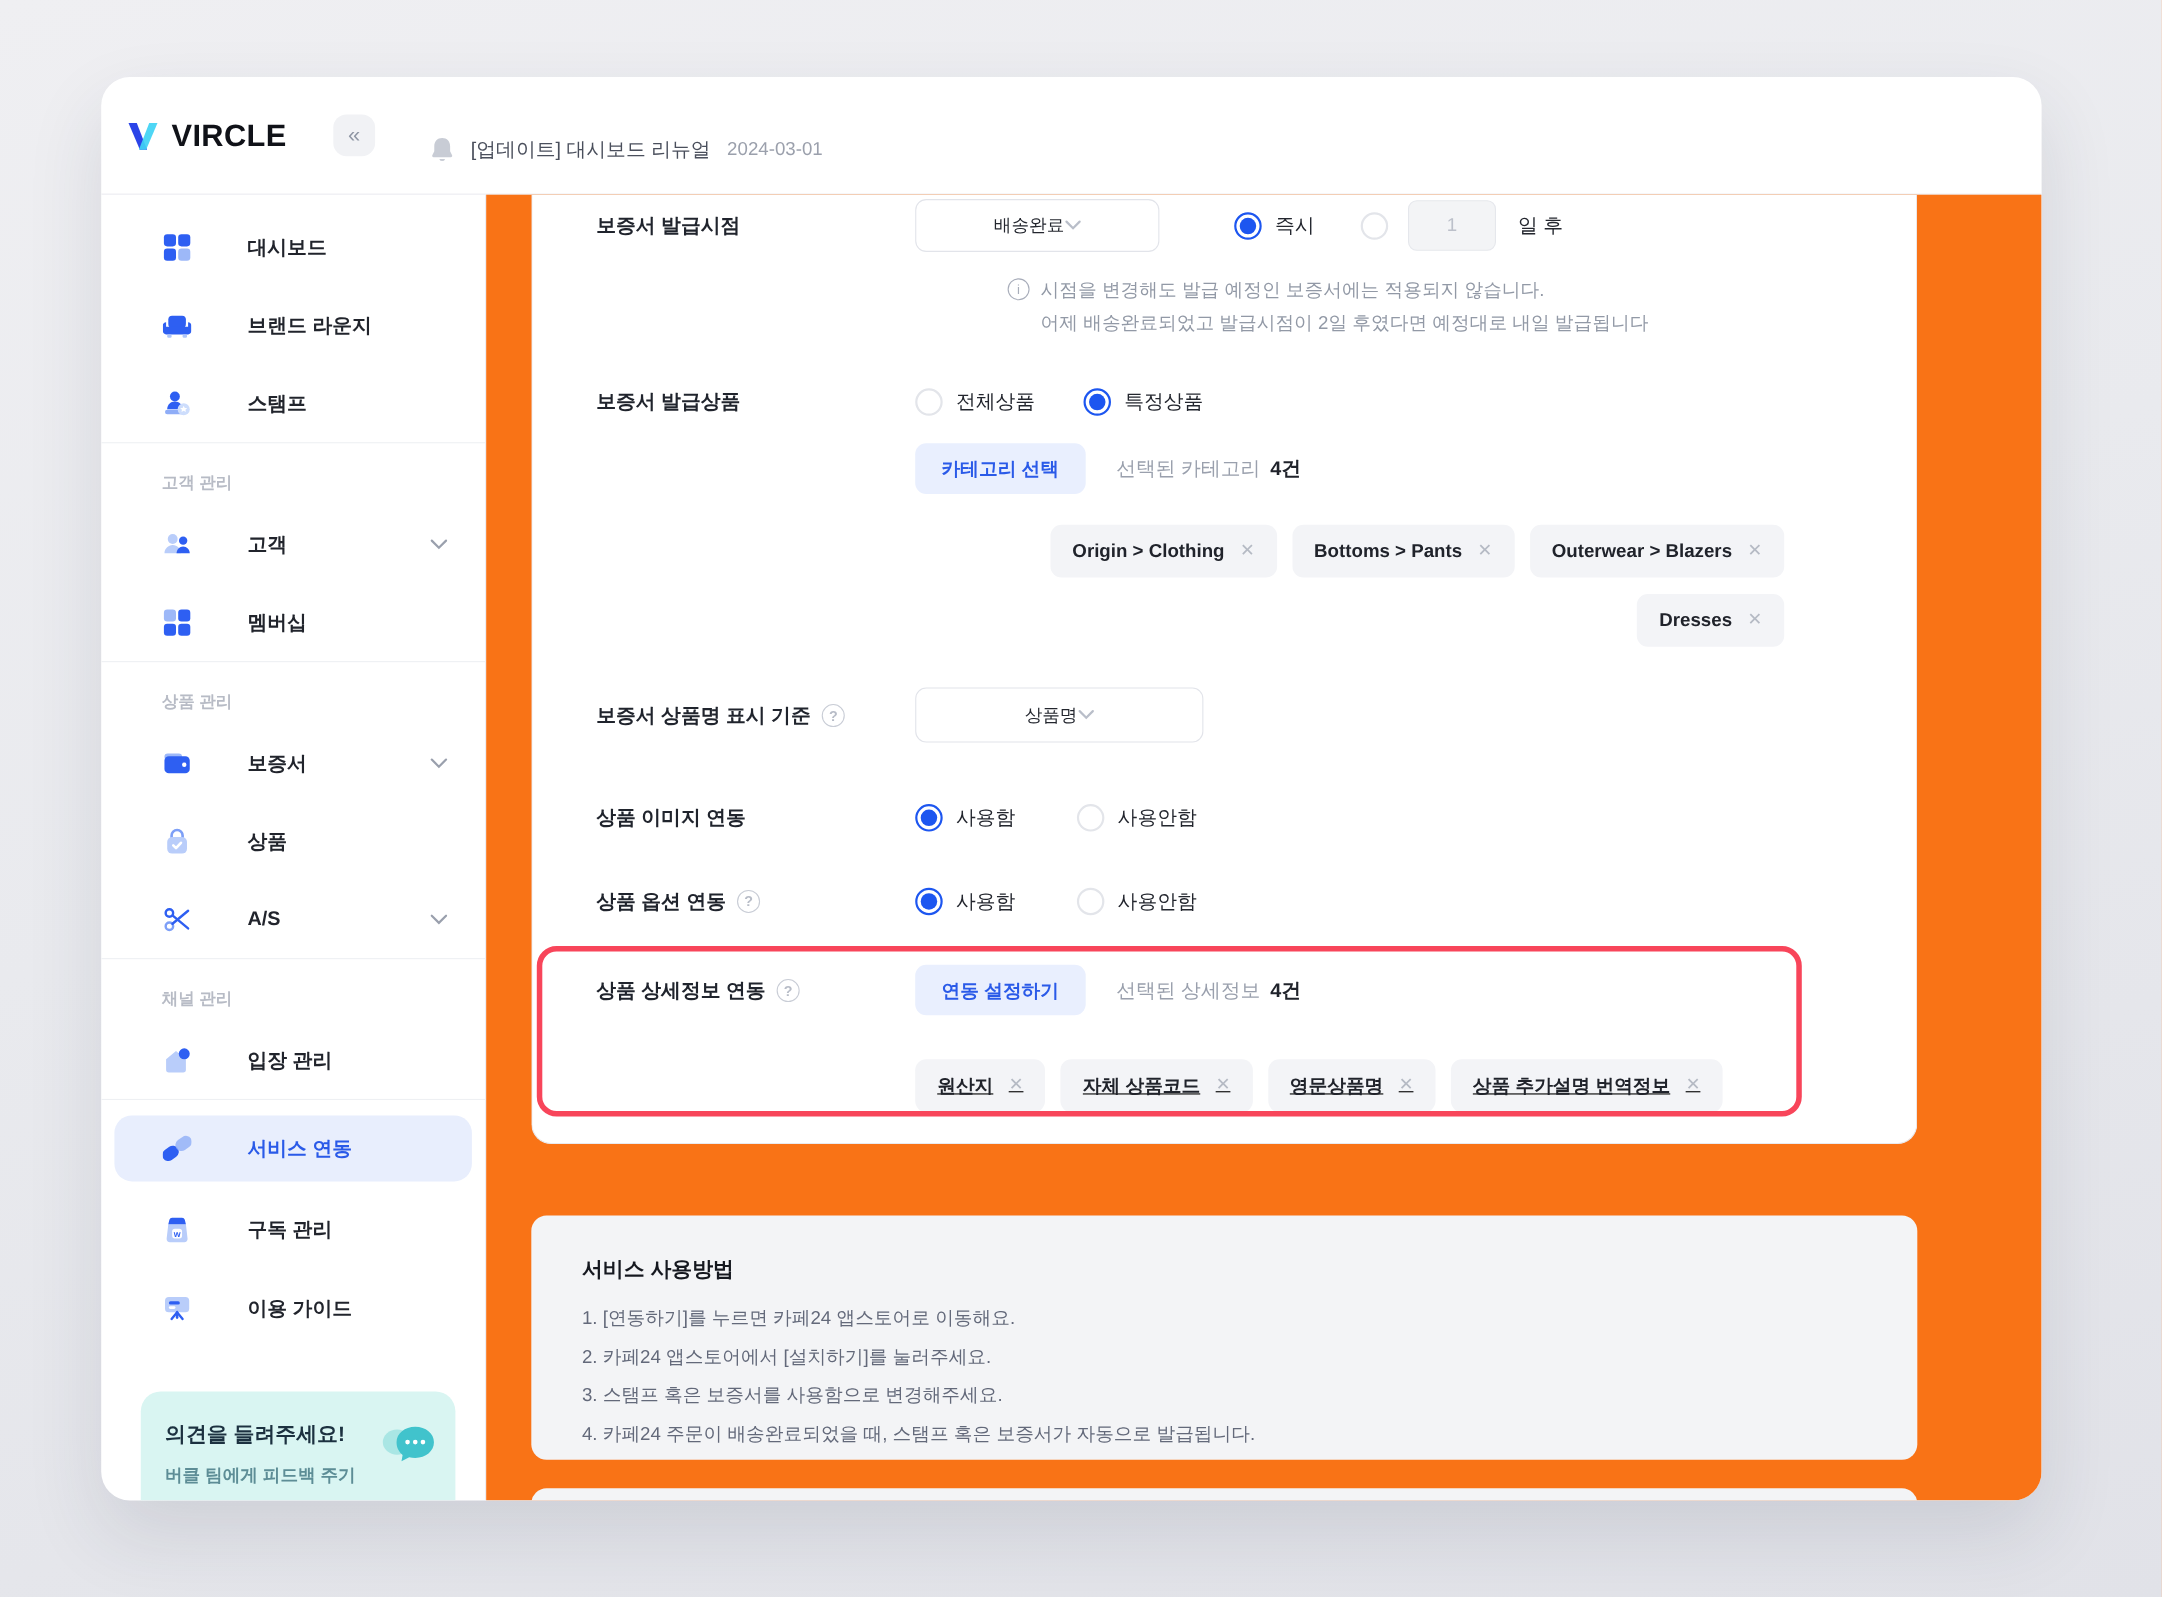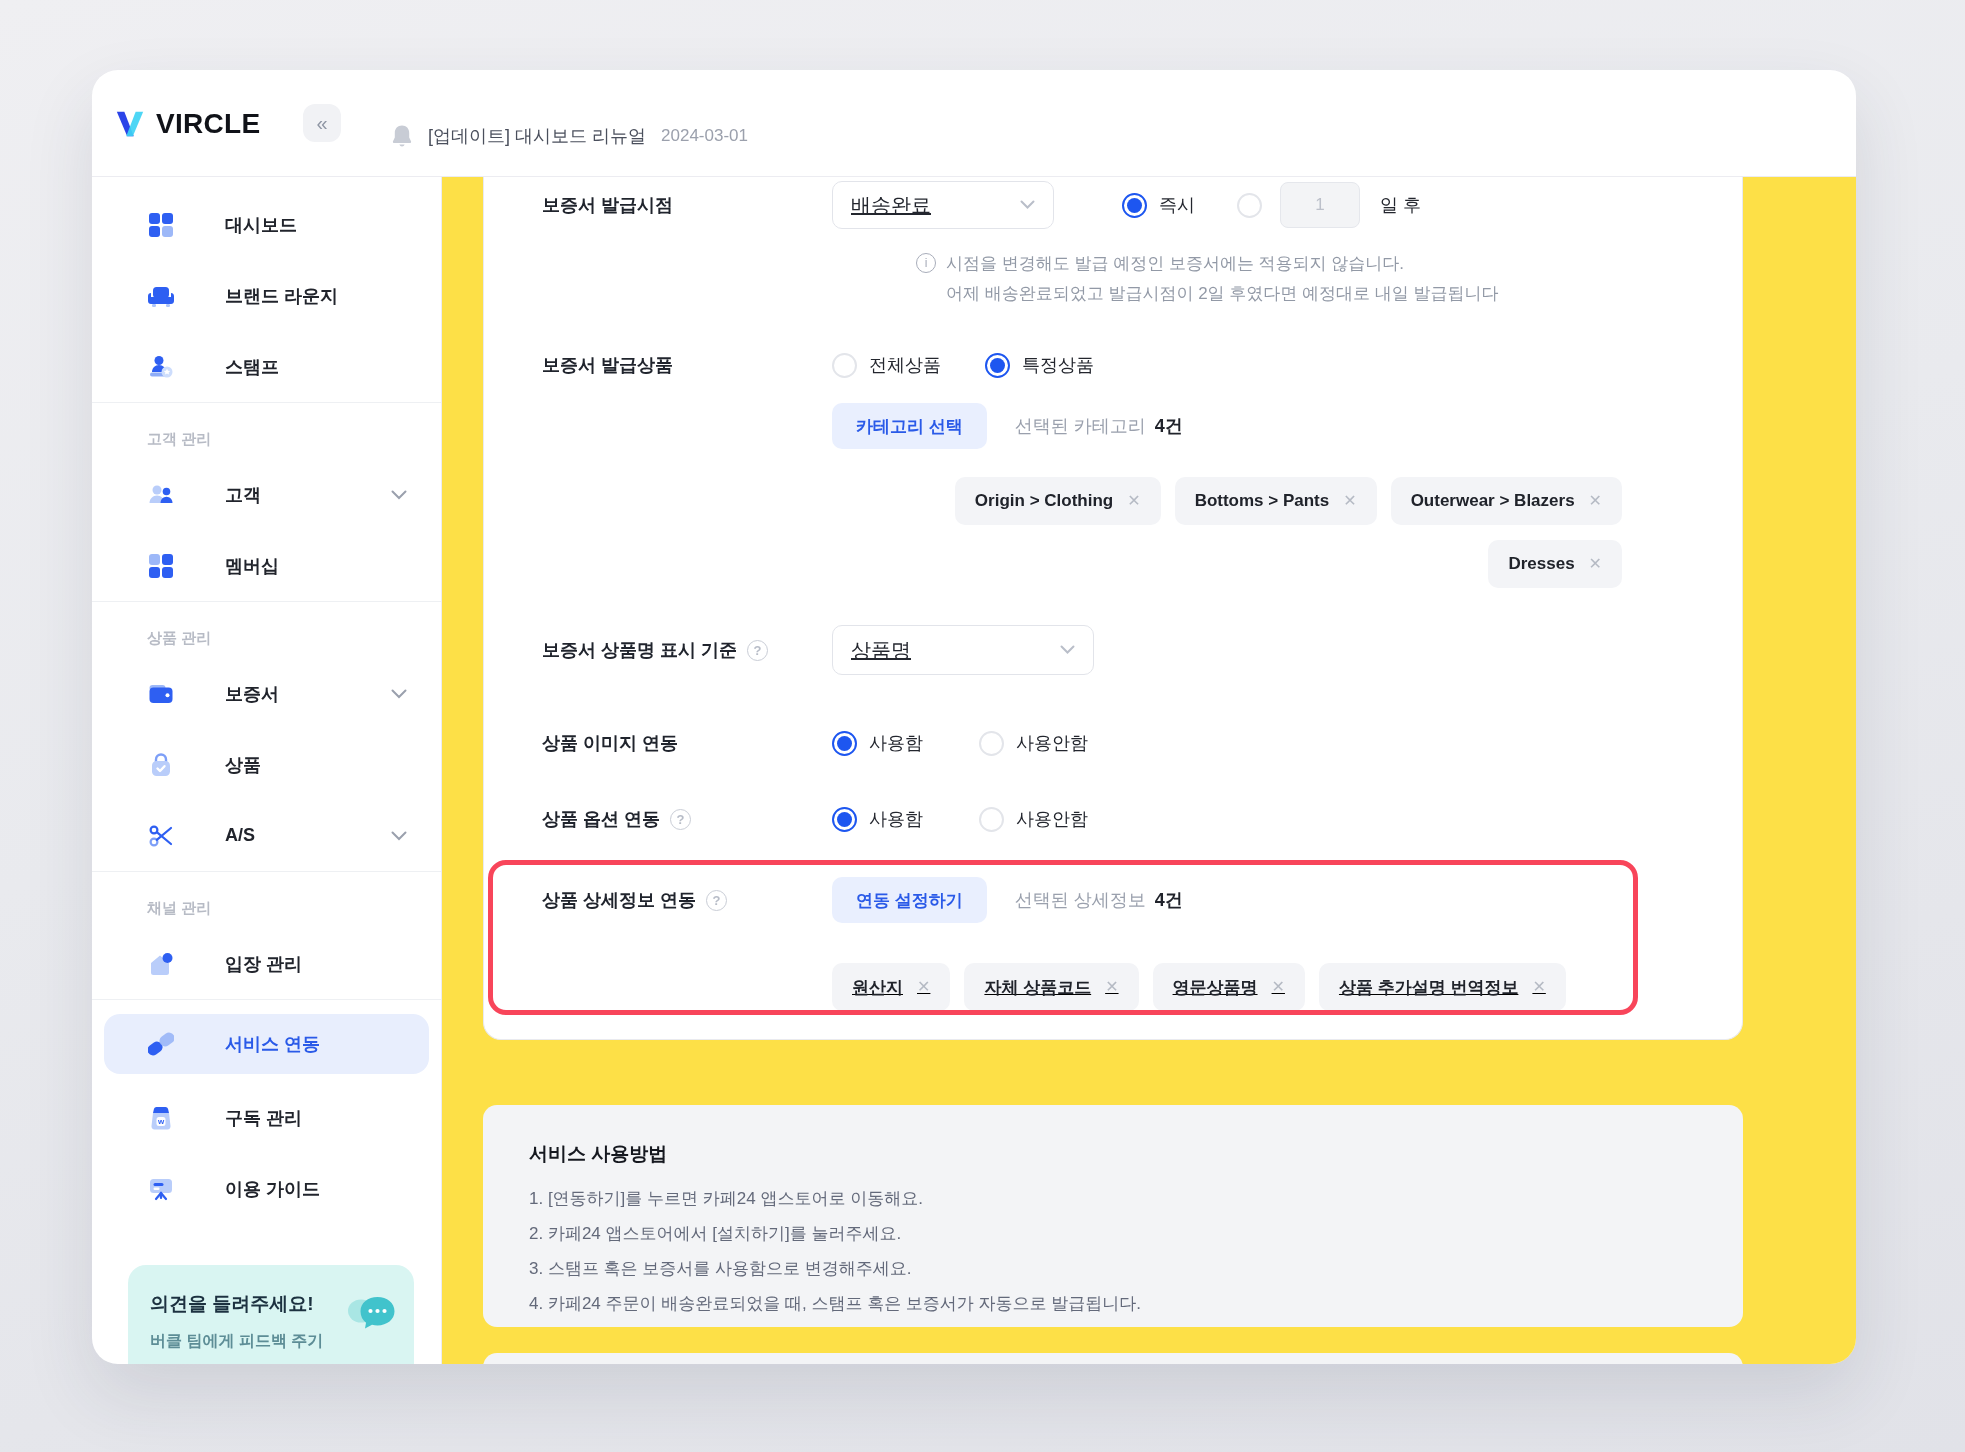--- a/index.html
+++ b/index.html
@@ -18,21 +18,21 @@
   .collapse-btn{position:absolute;left:211px;top:34px;width:38px;height:38px;border:none;
     background:#f1f2f5;border-radius:12px;color:#8f96a4;font-size:20px;line-height:38px;
     text-align:center;padding:0;cursor:pointer;}
   .notice{position:absolute;left:299px;top:0;height:132px;display:flex;align-items:center;gap:15px;cursor:pointer;}
   .notice-title{font-size:18px;font-weight:500;color:#4a4f5c;}
   .notice-date{font-size:17px;color:#9ba0ac;}
 
   
   .app-body{flex:1;display:flex;min-height:0;}
   .sidebar{width:350px;flex:none;border-right:1px solid #ececf1;position:relative;overflow:hidden;}
-  .main{flex:1;position:relative;background:#fde047;overflow:hidden;}
+  .main{flex:1;position:relative;background:#f97316;overflow:hidden;}
 
   
   .side-scroll{padding-top:12px;}
   .s-item{height:71px;display:flex;align-items:center;padding-left:55px;padding-right:26px;cursor:pointer;}
   .s-item .ic{width:27px;flex:none;display:flex;justify-content:center;margin-right:23px;}
   .s-item .lbl{font-size:18px;font-weight:600;color:#21242c;padding-left:28px;}
   .s-item .chev{margin-left:auto;margin-right:8px;display:flex;}
   .s-divider{height:1px;background:#eef0f3;}
   .s-section{height:56px;display:flex;align-items:flex-end;padding:0 0 10px 55px;
     font-size:15px;font-weight:600;color:#b7bbc5;}
@@ -47,22 +47,22 @@
 
   
   .form-card{position:absolute;left:41px;top:0;width:1260px;height:863px;background:#fff;
     border:1px solid #e9eaef;border-top:none;border-radius:0 0 18px 18px;}
   .frow{position:absolute;left:58px;right:46px;display:flex;align-items:center;}
   .flabel{width:290px;flex:none;font-size:18px;font-weight:700;color:#20242d;display:flex;align-items:center;}
   .help{width:21px;height:21px;border-radius:50%;border:1.5px solid #c9cdd6;color:#b7bcc7;
     font-size:13px;font-weight:700;display:inline-flex;align-items:center;justify-content:center;
     margin-left:10px;flex:none;cursor:pointer;}
   .sel-box{height:48px;border:1.5px solid #e2e4ea;border-radius:10px;background:#fff;
-    display:flex;align-items:center;justify-content:space-between;padding:0 18px;
-    font-size:20px;color:#23262e;cursor:pointer;text-decoration:underline;}
+    display:flex;align-items:center;justify-content:center;padding:0 18px;
+    font-size:16px;color:#23262e;cursor:pointer;}
   .radio-opt{display:flex;align-items:center;cursor:pointer;}
   .radio{width:25px;height:25px;border-radius:50%;background:#fff;border:2px solid #e3e5ea;flex:none;position:relative;}
   .radio.sel{border-color:#1d56f0;}
   .radio.sel::after{content:"";position:absolute;inset:3px;background:#1d56f0;border-radius:50%;}
   .radio-lbl{margin-left:12px;font-size:18px;color:#23262e;}
   .days-input{width:80px;height:46px;background:#f3f4f6;border:1.5px solid #e5e7ec;border-radius:8px;
     color:#bcc0ca;font-size:17px;text-align:center;font-family:inherit;}
   .unit{font-size:18px;color:#23262e;}
   .note{position:absolute;left:432px;top:72px;display:flex;gap:10px;}
   .note-ic{width:20px;height:20px;border-radius:50%;border:1.5px solid #a8adba;color:#a8adba;

